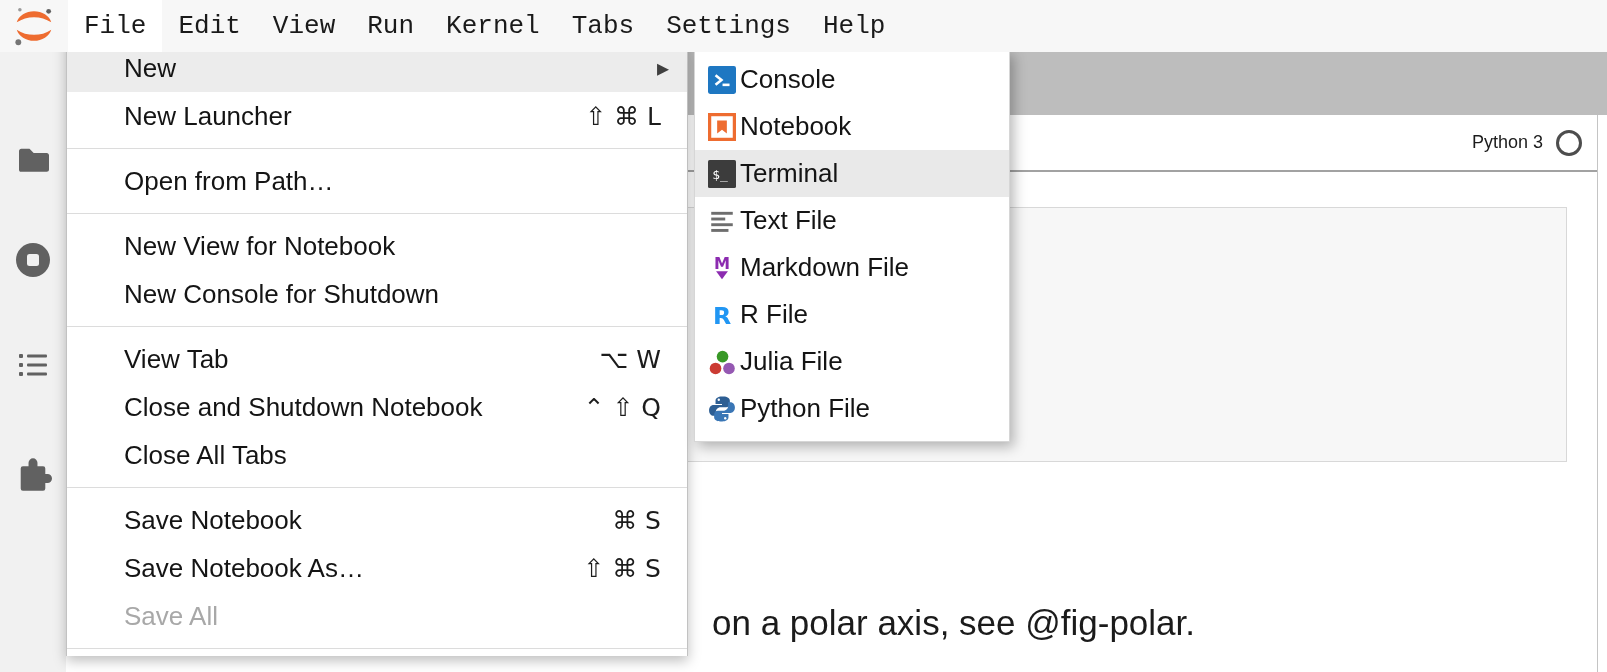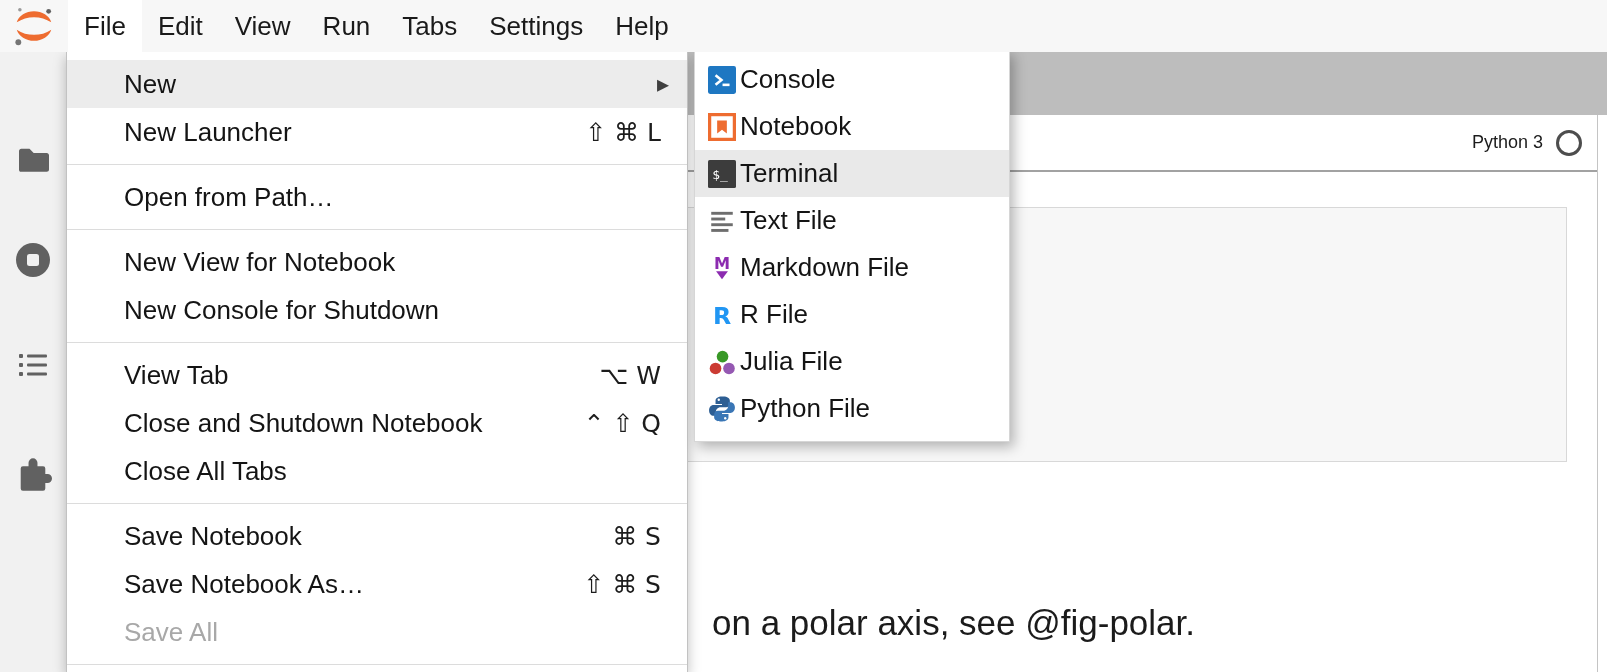--- a/index.html
+++ b/index.html
@@ -2,21 +2,21 @@
 <html><head>
 <meta charset="utf-8">
 <style>
   * { margin:0; padding:0; box-sizing:border-box; }
   html,body { width:1607px; height:672px; overflow:hidden; }
   body { font-family:"Liberation Sans", sans-serif; background:#ffffff; }
   .screen { position:relative; width:1607px; height:672px; background:#ffffff; overflow:hidden; }
 
   
   .menubar { position:absolute; left:0; top:0; width:1607px; height:52px;
-             background:#f7f7f7; display:flex; align-items:stretch; z-index:40; }
+             background:#f7f7f7; display:flex; align-items:stretch; z-index:40;font-family:Liberation Mono, monospace; }
   .logo-box { width:68px; display:flex; align-items:center; justify-content:center; }
   .mbitem { line-height:52px; padding:0 16px; font-size:26px; color:#1a1a1a; cursor:default; white-space:nowrap; }
   .mbitem.active { background:#ffffff; }
 
   
   .sidebar { position:absolute; left:0; top:52px; width:66px; height:620px; background:#f1f1f1; z-index:6; }
   .sbicon { position:absolute; left:50%; transform:translateX(-50%); width:40px; height:40px;
             display:flex; align-items:center; justify-content:center; }
 
   
@@ -27,21 +27,21 @@
   .kernel-name { font-size:18px; color:#1c1c1c; }
   .kcircle { width:26px; height:26px; border:3px solid #4d4d4d; border-radius:50%; background:#fff; }
   .rightline { position:absolute; left:1597px; top:115px; width:1px; height:557px; background:#c4c4c4; z-index:2; }
 
   
   .cell { position:absolute; left:120px; top:207px; width:1447px; height:255px;
           background:#f7f7f7; border:1px solid #d8d8d8; z-index:1; }
   .mdtext { position:absolute; left:712px; top:603px; font-size:35px; color:#1b1b1b; z-index:1; white-space:nowrap; }
 
   
-  .filemenu { position:absolute; left:66px; top:52px; width:622px; height:620px; background:#ffffff;
+  .filemenu { position:absolute; left:66px; top:36px; width:622px; height:620px; background:#ffffff;
               border-left:1px solid #c2c2c2; border-right:1px solid #c2c2c2;
               box-shadow:0 5px 12px rgba(0,0,0,.25); padding-top:8px; z-index:20; }
   .mrow { height:48px; display:flex; align-items:center; padding:0 26px 0 57px; font-size:26px; color:#141414; cursor:default; }
   .mrow.hl { background:#ececec; }
   .mrow.disabled .mlabel { color:#a8a8a8; }
   .mlabel { white-space:nowrap; }
   .mshort { margin-left:auto; font-family:"DejaVu Sans", sans-serif; font-size:25px; color:#1c1c1c; white-space:nowrap; }
   .marrow { margin-left:auto; margin-right:-8px; font-family:"DejaVu Sans", sans-serif; font-size:24px; color:#3f3f3f; }
   .msep { border-top:1px solid #dcdcdc; margin:8px 0; }
 
@@ -102,20 +102,21 @@
         <path fill="#ee6c30" d="M5.5 25.5 A17 14 0 0 0 38.5 25.5 A30 30 0 0 1 5.5 25.5 Z"></path>
         <circle cx="8.5" cy="6.5" r="1.7" fill="#9a9a9a"></circle>
         <circle cx="36" cy="8" r="2.3" fill="#616161"></circle>
         <circle cx="7" cy="37.5" r="2.8" fill="#757575"></circle>
       </svg>
     </div>
     <div class="mbitem active"><span>File</span></div>
     <div class="mbitem"><span>Edit</span></div>
     <div class="mbitem"><span>View</span></div>
     <div class="mbitem"><span>Run</span></div>
+    <div class="mbitem"><span>Kernel</span></div>
     <div class="mbitem"><span>Tabs</span></div>
     <div class="mbitem"><span>Settings</span></div>
     <div class="mbitem"><span>Help</span></div>
   </div>
 
   <div class="filemenu">
     <div class="mrow hl">
       <span class="mlabel">New</span>
       <span class="marrow">▸</span>
     </div>

